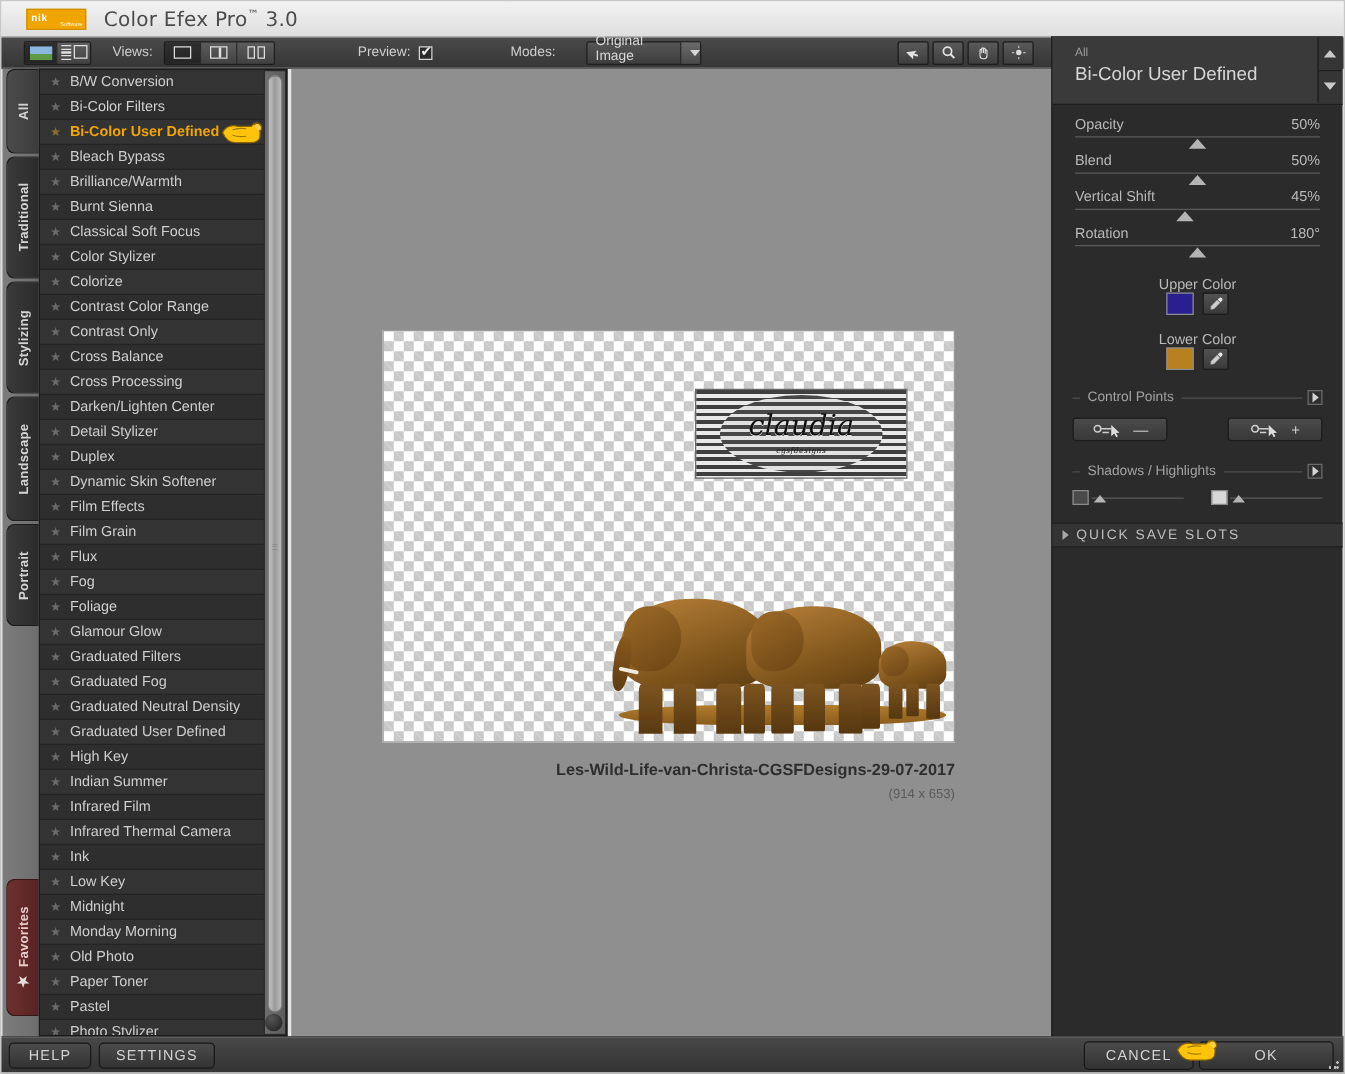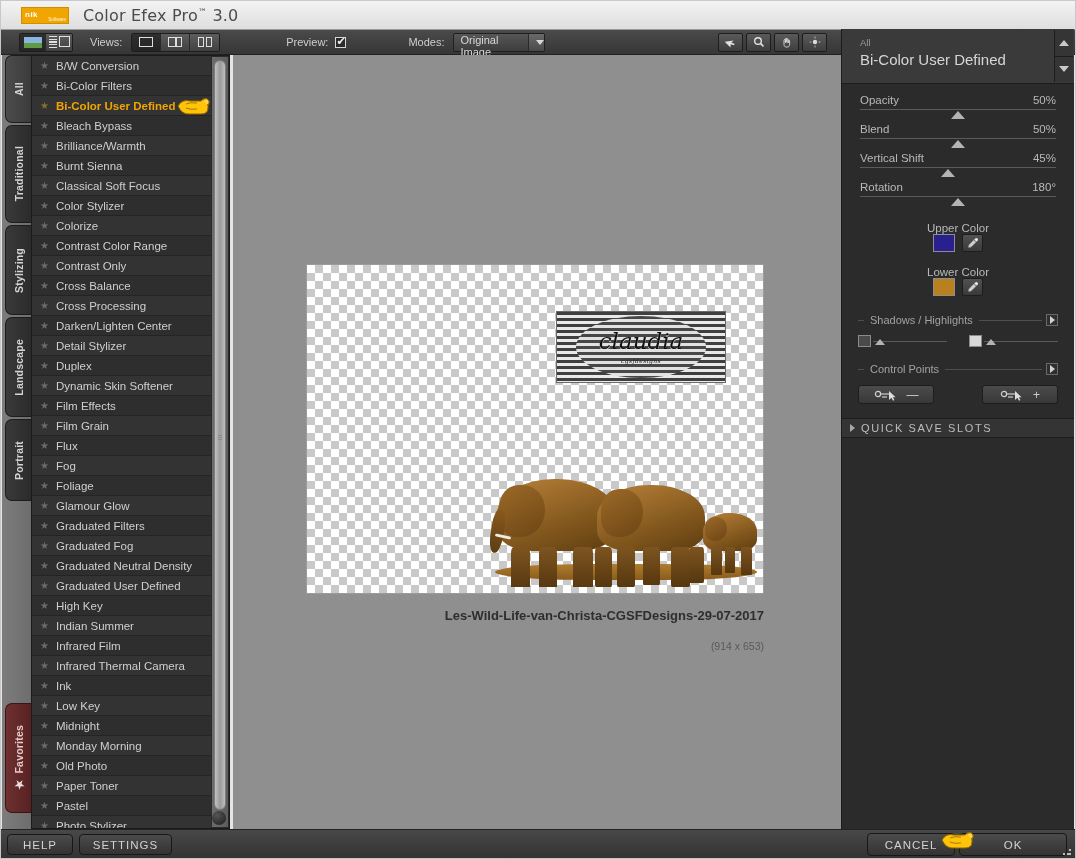--- a/index.html
+++ b/index.html
@@ -80,22 +80,22 @@
   .lines-ico .box{ width:11px; height:11px; border:1.5px solid #e0e0e0; }
 
   .preview-chk{
     width:11px;height:11px;border:1px solid #d7d7d7;background:#2b2b2b;margin-left:7px;
     position:relative; cursor:pointer;
   }
   .preview-chk:after{
     content:"✔"; position:absolute; left:0px; top:-3px; font-size:11px; color:#f0f0f0;
   }
   .modes-sel{
-    margin-left:9px; width:92px; height:19px; background:linear-gradient(#565656,#3d3d3d);
-    border:1px solid #1f1f1f; border-radius:2px; display:flex; align-items:flex-start;
+    margin-left:25px; width:92px; height:19px; background:linear-gradient(#565656,#3d3d3d);
+    border:1px solid #1f1f1f; border-radius:2px; display:flex; align-items:flex-end;
     justify-content:space-between; cursor:pointer;
   }
   .modes-sel span{ font-size:11px; color:#d8d8d8; padding-left:6px; }
   .modes-arrow{
     width:17px; height:17px; background:linear-gradient(#6a6a6a,#4a4a4a);
     border-left:1px solid #2a2a2a; display:flex; align-items:center; justify-content:center;
   }
   .modes-arrow:after{ content:""; border-left:4px solid transparent; border-right:4px solid transparent; border-top:5px solid #d8d8d8; }
 
   .tb-right{ position:absolute; right:248px; display:flex; gap:0; }
@@ -234,21 +234,21 @@
   }
   .el .tusk{
     position:absolute; width:16px;height:3px;background:#f0ece0;border-radius:2px;
     transform:rotate(12deg);
   }
 
   .cap{
     position:absolute; left:0; right:0; top:344px; text-align:right;
   }
   .cap .l1{ font-size:13px; font-weight:bold; color:#2e2e2e; }
-  .cap .l2{ font-size:10.5px; color:#5a5a5a; margin-top:17px; }
+  .cap .l2{ font-size:10.5px; color:#5a5a5a; margin-top:6px; }
 
   
   .right{
     position:absolute; right:1px; top:28px; width:233px; bottom:29px;
     background:#2b2b2b; border-left:1px solid #1c1c1c;
   }
   .rhead{
     position:relative; height:55px; background:#3a3a3a; border-bottom:1px solid #1d1d1d;
     padding:8px 0 0 18px;
   }
@@ -783,45 +783,20 @@
             <span class="picker">
               <svg width="12" height="12" viewBox="0 0 12 12">
                 <path d="M8.6 1.2a1.6 1.6 0 0 1 2.2 2.2L9.4 4.8 7.2 2.6z" fill="#e6e6e6"></path>
                 <path d="M6.8 3 9 5.2 4.1 10.1 1.6 10.4 1.9 7.9z" fill="#d0d0d0" stroke="#9a9a9a" stroke-width=".5"></path>
               </svg>
             </span>
           </span>
         </div>
       </div>
 
-    <div class="sect">
-      <div class="sect-head">
-        <span class="ln"></span>
-        <span class="t">Shadows / Highlights</span>
-        <span class="ln2"></span>
-        <span class="arrowbox"></span>
-      </div>
-      <div class="sh-sliders">
-        <div class="sh-one">
-          <span class="sh-sw" style="background:#4a4a4a"></span>
-          <span class="sh-tr">
-              <span class="bar"></span>
-              <span class="hd"></span>
-            </span>
-        </div>
-        <div class="sh-one">
-          <span class="sh-sw" style="background:#d8d8d8"></span>
-          <span class="sh-tr">
-              <span class="bar"></span>
-              <span class="hd"></span>
-            </span>
-        </div>
-      </div>
-    </div>
-
     <div class="sect" style="margin-top:16px">
       <div class="sect-head">
         <span class="ln"></span>
         <span class="t">Control Points</span>
         <span class="ln2"></span>
         <span class="arrowbox"></span>
       </div>
       <div class="cp-btns">
         <div class="cp-btn">
           <svg width="26" height="12" viewBox="0 0 26 12">
@@ -837,20 +812,45 @@
               <circle cx="4" cy="5" r="2.6" fill="none" stroke="#cfcfcf" stroke-width="1.2"></circle>
               <line x1="6.6" y1="5" x2="15" y2="5" stroke="#cfcfcf" stroke-width="1.2"></line>
               <line x1="8" y1="8" x2="13" y2="8" stroke="#cfcfcf" stroke-width="1.2"></line>
               <path d="M15 2 L15 11 L17.4 8.8 L19 11.8 L20.4 11 L18.8 8.3 L21.6 8.2 Z" fill="#dcdcdc"></path>
             </svg>
           <span class="sym">+</span>
         </div>
       </div>
     </div>
 
+    <div class="sect">
+      <div class="sect-head">
+        <span class="ln"></span>
+        <span class="t">Shadows / Highlights</span>
+        <span class="ln2"></span>
+        <span class="arrowbox"></span>
+      </div>
+      <div class="sh-sliders">
+        <div class="sh-one">
+          <span class="sh-sw" style="background:#4a4a4a"></span>
+          <span class="sh-tr">
+              <span class="bar"></span>
+              <span class="hd"></span>
+            </span>
+        </div>
+        <div class="sh-one">
+          <span class="sh-sw" style="background:#d8d8d8"></span>
+          <span class="sh-tr">
+              <span class="bar"></span>
+              <span class="hd"></span>
+            </span>
+        </div>
+      </div>
+    </div>
+
     <div class="panel-bar">
       <span class="tri"></span>
       <span class="pt">QUICK SAVE SLOTS</span>
     </div>
 
   </div>
 
   <div class="bottom">
     <div class="btn help">HELP</div>
     <div class="btn settings">SETTINGS</div>

